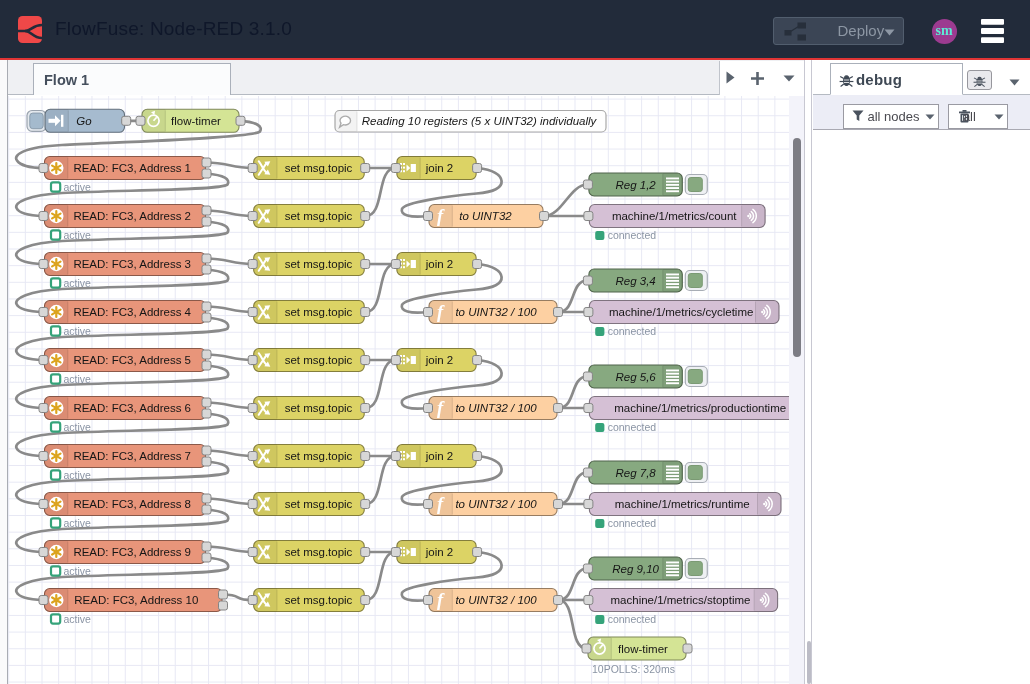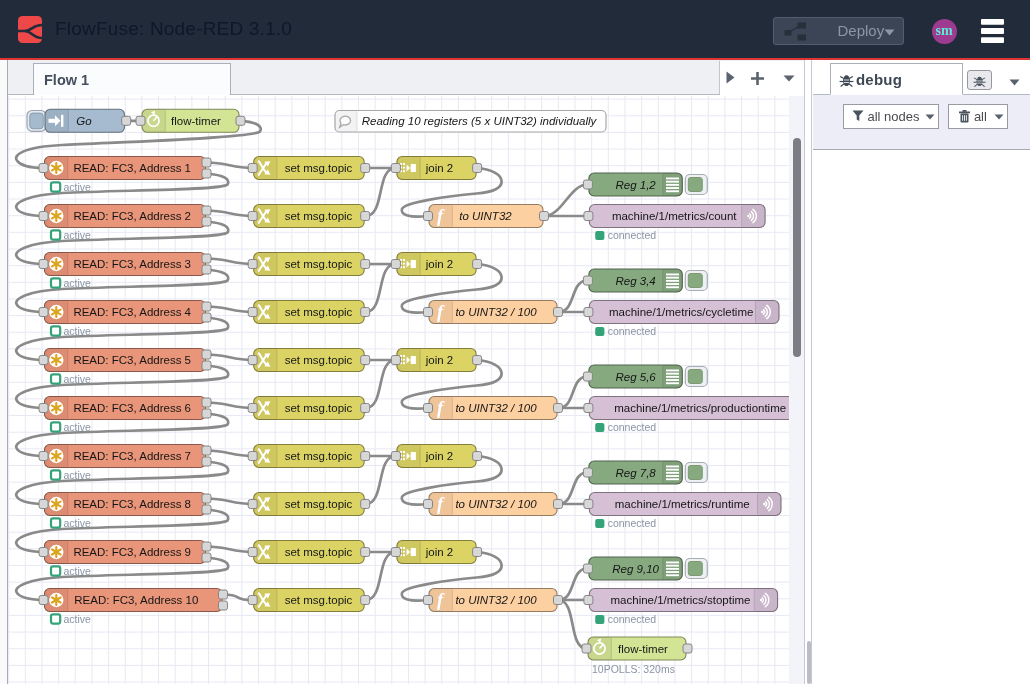--- a/index.html
+++ b/index.html
@@ -20,21 +20,21 @@
 #csvg { position:absolute; left:8px; top:95.5px; }
 #scrolltrack { position:absolute; left:788.5px; top:95.5px; width:15.8px; height:589px; background:#f3f3fa; }
 #scrollthumb { position:absolute; left:793px; top:138px; width:7.5px; height:219px; background:#7c7c84; border-radius:4px; }
 #splitter { position:absolute; left:804.3px; top:60.3px; width:8.2px; height:624px; background:#fff; border-left:1px solid #c8c8d2; border-right:1px solid #c8c8d2; }
 #splitthumb { position:absolute; left:806.6px; top:641px; width:4.6px; height:43px; background:#bcbcc6; border-radius:2px; }
 #sidebar { position:absolute; left:812.5px; top:60.3px; width:218px; height:624px; background:#fff; }
 #sbtabrow { position:absolute; left:0; top:0; width:100%; height:35.2px; background:#fff; border-bottom:1px solid #b5bac2; }
 #dtab { position:absolute; left:9.5px; top:2.7px; width:133px; height:32.5px; background:#fff; border:1px solid #aab0ba; border-bottom:1px solid #fff;margin-left:8px; }
 #dtab span { position:absolute; left:25px; top:7px; font-size:15px; font-weight:bold; color:#3e4854; letter-spacing:0.2px; }
 #bugbtn { position:absolute; left:154.5px; top:10.2px; width:25px; height:19.5px; background:#e9e9ed; border:1px solid #97979d; border-radius:3px; }
-#sbtoolbar { position:absolute; left:0; top:35.2px; width:100%; height:55px; background:#ecedf6; border-bottom:1px solid #a9a9b2; }
+#sbtoolbar { position:absolute; left:0; top:35.2px; width:100%; height:35px; background:#ecedf6; border-bottom:1px solid #a9a9b2; }
 .sbtn { position:absolute; top:8.5px; height:24.6px; background:#fff; border:1px solid #9a9aa2; font-size:13px; color:#4a4a50; }
 #btnnodes { left:30px; width:96.1px; }
 #btnall { left:135.4px; width:60.4px; }
 </style></head>
 <body>
 <div id="header"></div>
 <div id="redline"></div>
 <svg style="position:absolute;left:18px;top:16px" width="24" height="27" viewBox="0 0 24 27">
   <rect x="0" y="0" width="24" height="27" rx="4.5" fill="#ef4848"></rect>
   <g stroke="#222b3a" stroke-width="2.6" fill="none">
@@ -765,19 +765,19 @@
     </div>
     <div class="sbtn" id="btnall">
       <svg style="position:absolute;left:10px;top:5px" width="11" height="13" viewBox="0 0 11 13">
         <rect x="1.5" y="3.5" width="8" height="9" rx="1" fill="#4a525e"></rect>
         <rect x="0" y="1.5" width="11" height="1.8" fill="#4a525e"></rect>
         <rect x="3.5" y="0" width="4" height="1.8" fill="#4a525e"></rect>
         <line x1="3.6" y1="5.2" x2="3.6" y2="10.8" stroke="#fff" stroke-width="0.9"></line>
         <line x1="5.5" y1="5.2" x2="5.5" y2="10.8" stroke="#fff" stroke-width="0.9"></line>
         <line x1="7.4" y1="5.2" x2="7.4" y2="10.8" stroke="#fff" stroke-width="0.9"></line>
       </svg>
-      <span style="position:absolute;left:25px;top:4px">all</span>
+      <span style="position:absolute;left:14px;top:4px">all</span>
       <svg style="position:absolute;left:45px;top:9px" width="10" height="6" viewBox="0 0 10 6">
           <path d="M0.5,0.5 L9.5,0.5 L5,5.5 z" fill="#5a636e"></path>
         </svg>
     </div>
   </div>
 </div>
 
 </body></html>

